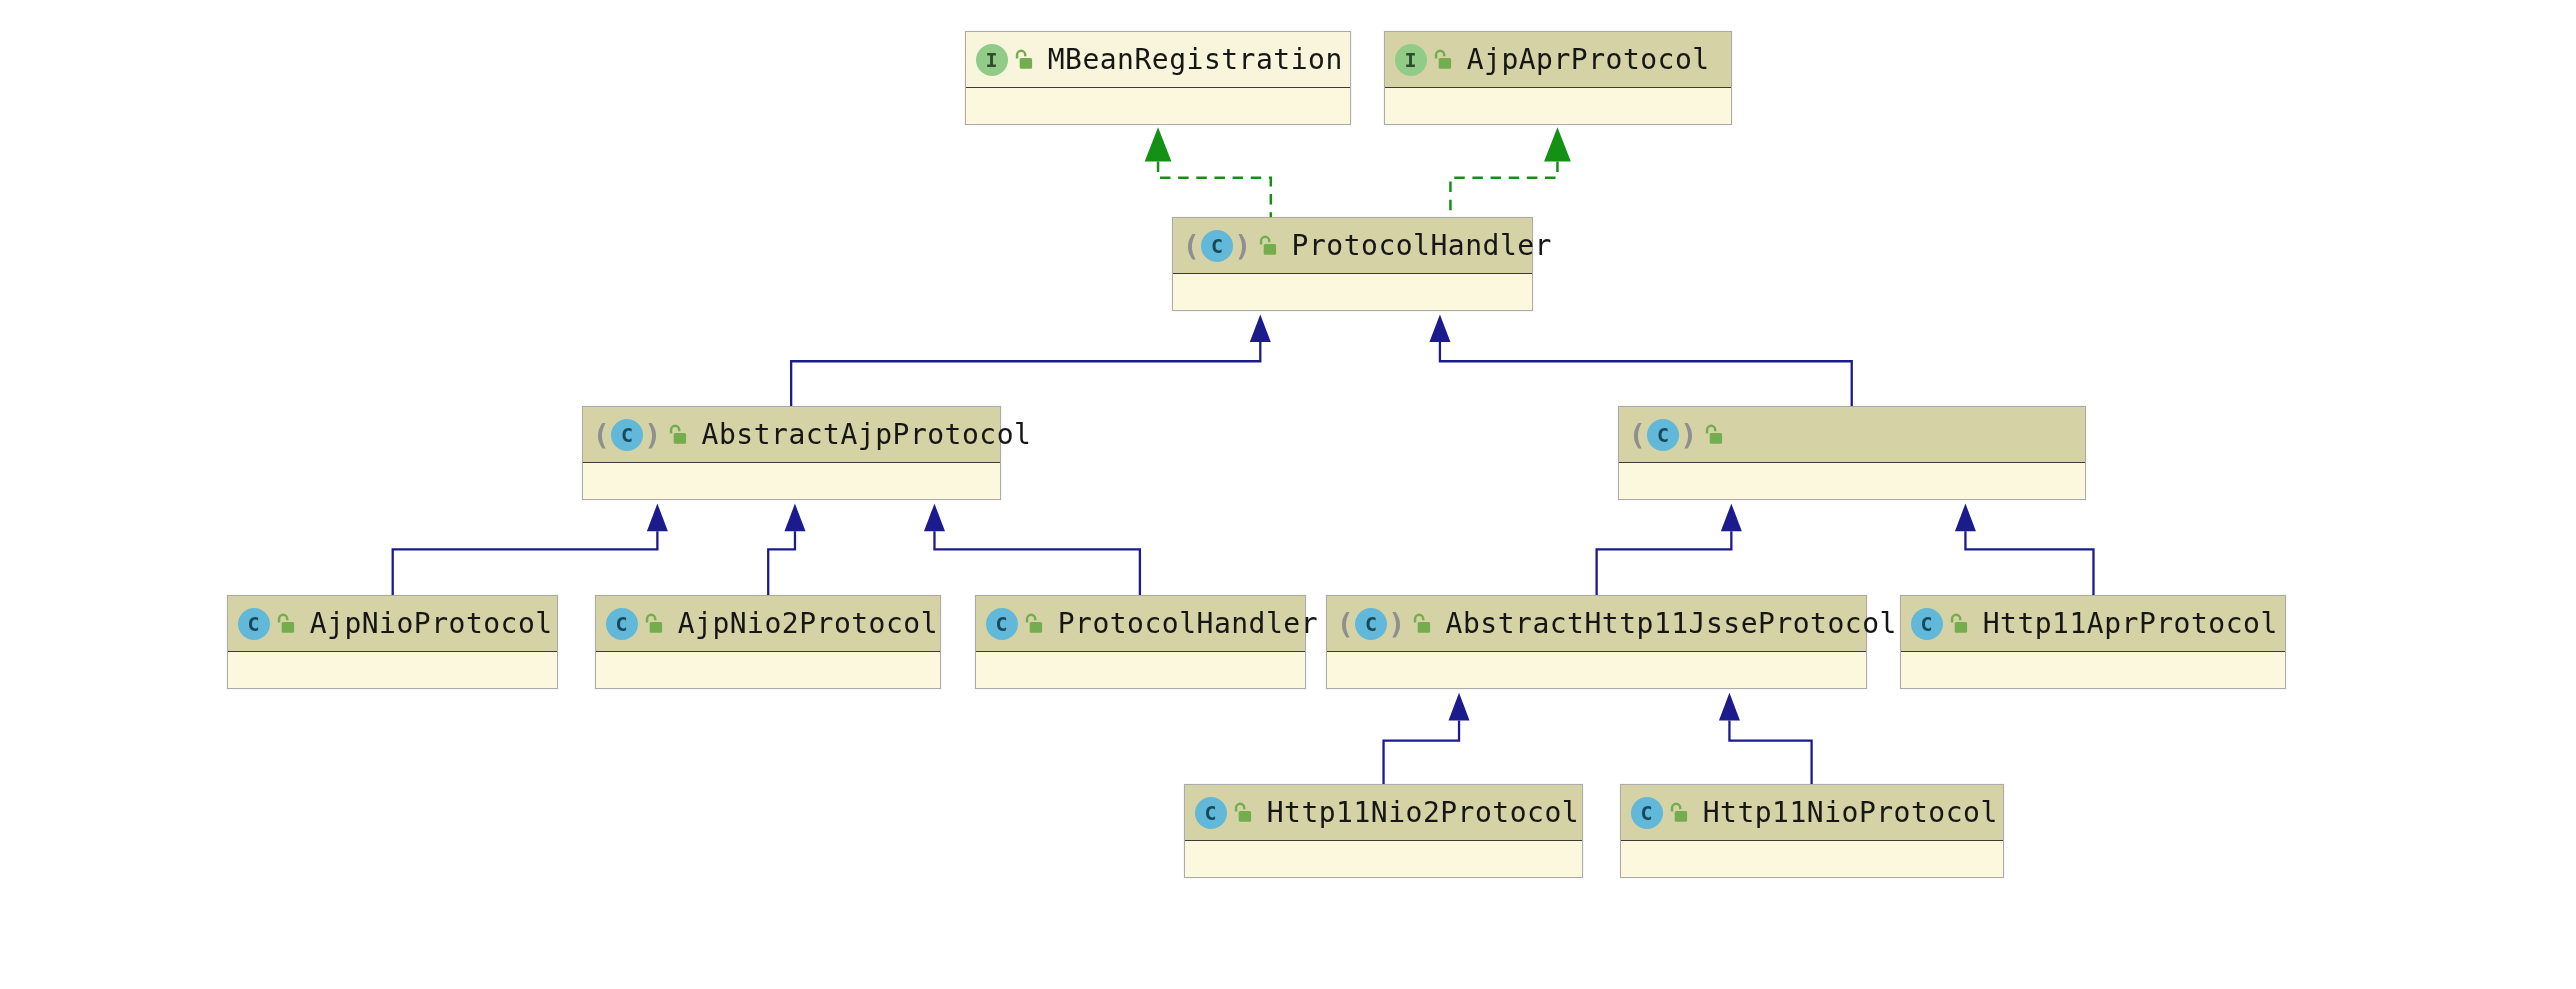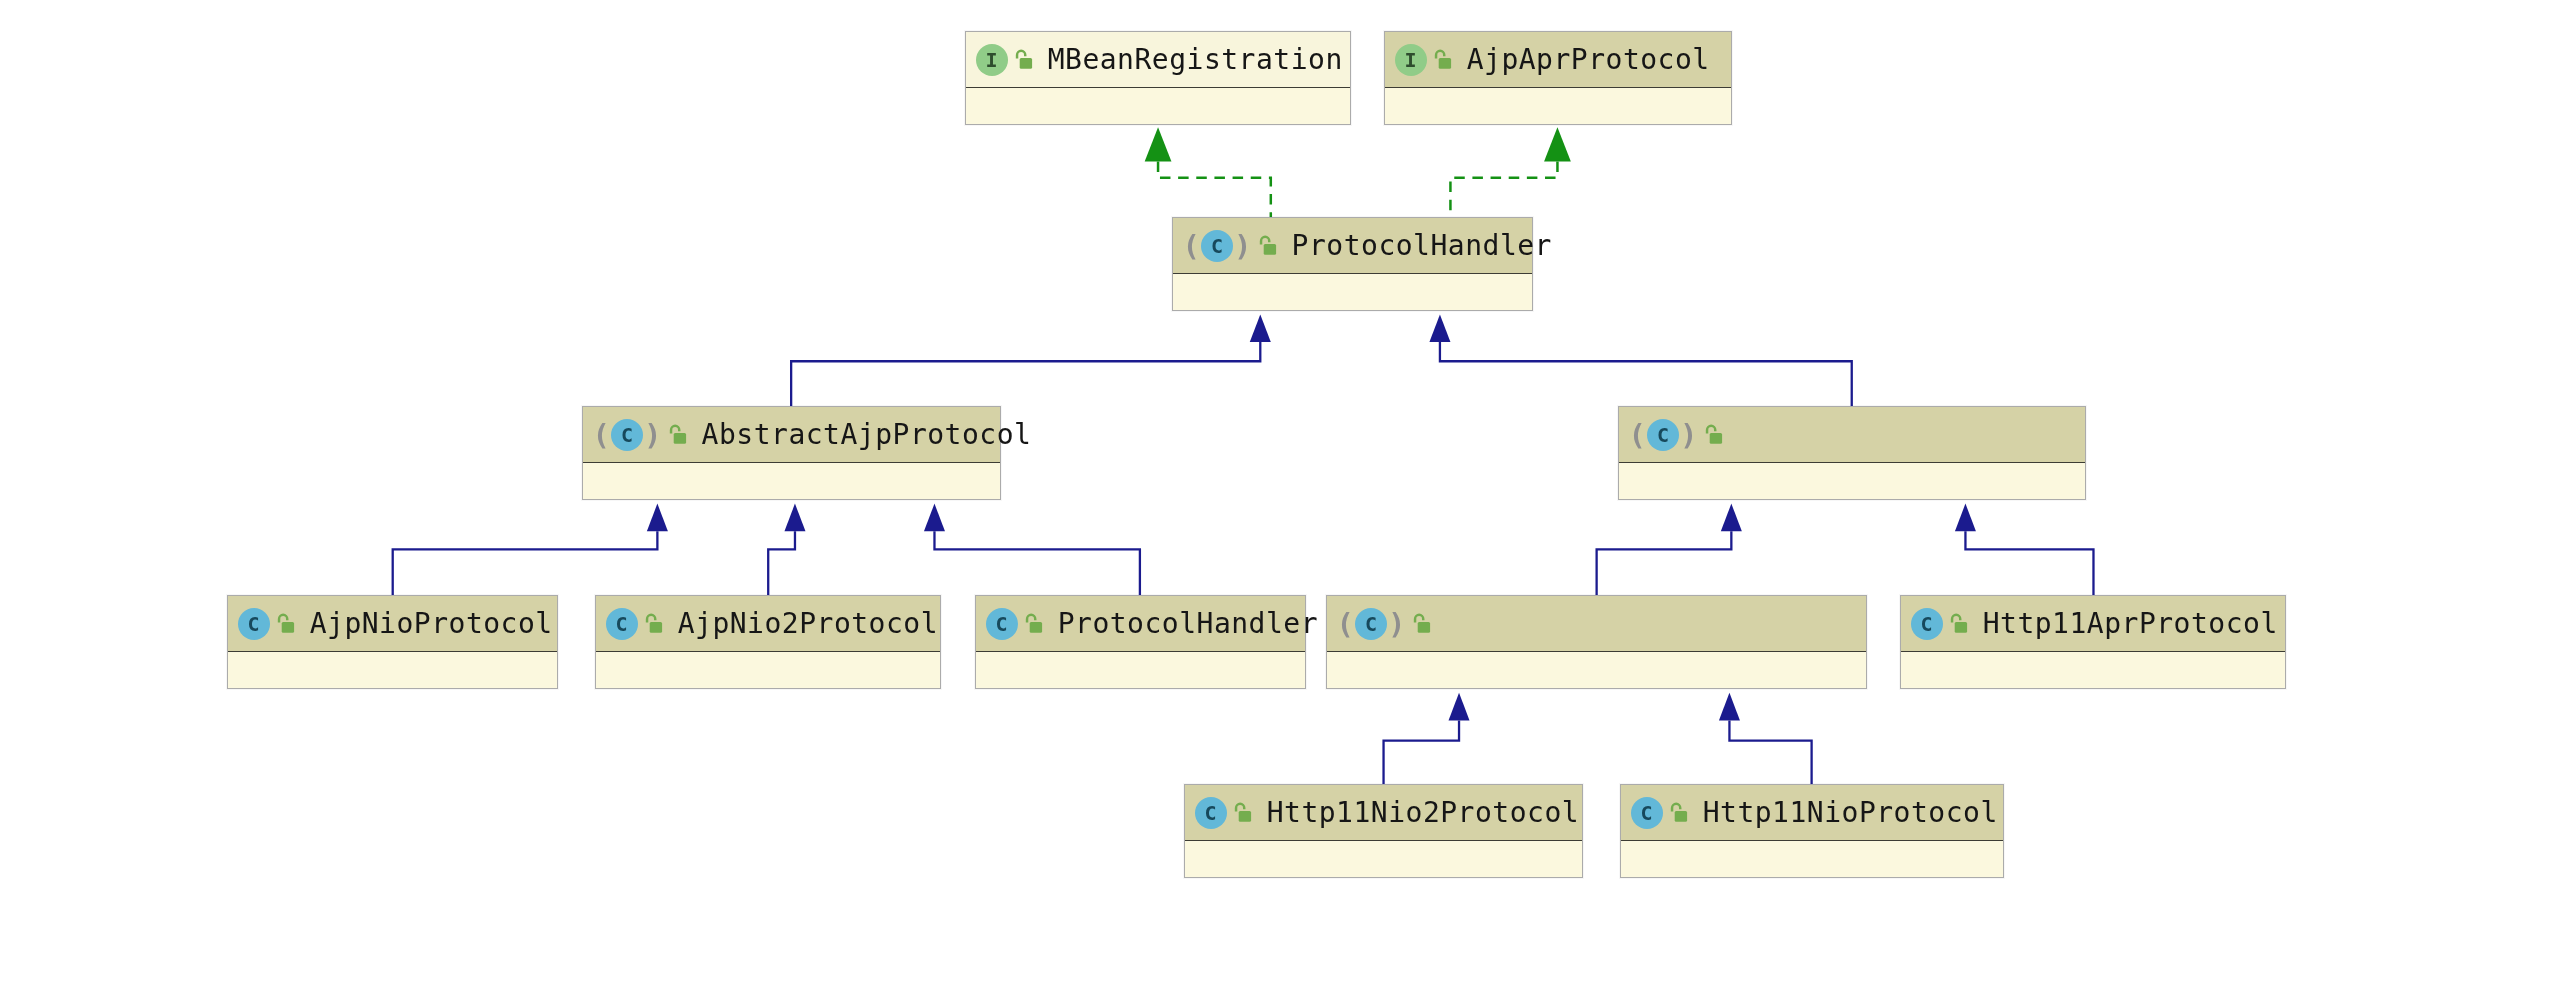--- a/index.html
+++ b/index.html
@@ -236,20 +236,21 @@
     <div class="hdr">
       <span class="badge abstract">
           <span class="circle c">C</span>
         </span>
       <span class="lock">
           <svg width="20" height="22" viewBox="0 0 21 23">
             <path d="M3.2 10 V6.2 a4.3 4.3 0 0 1 8.6 0 V7.6" fill="none" stroke="#74ad4e" stroke-width="2.6"></path>
             <rect x="6" y="9.4" width="13" height="11.4" rx="1.6" fill="#74ad4e"></rect>
           </svg>
         </span>
+      <span class="title">AbstractHttp11JsseProtocol</span>
     </div>
     <div class="fields"></div>
   </div>
 
   <div class="node" style="left:1900px;top:595px;width:386px;">
     <div class="hdr">
       <span class="badge">
           <span class="circle c">C</span>
         </span>
       <span class="lock">

